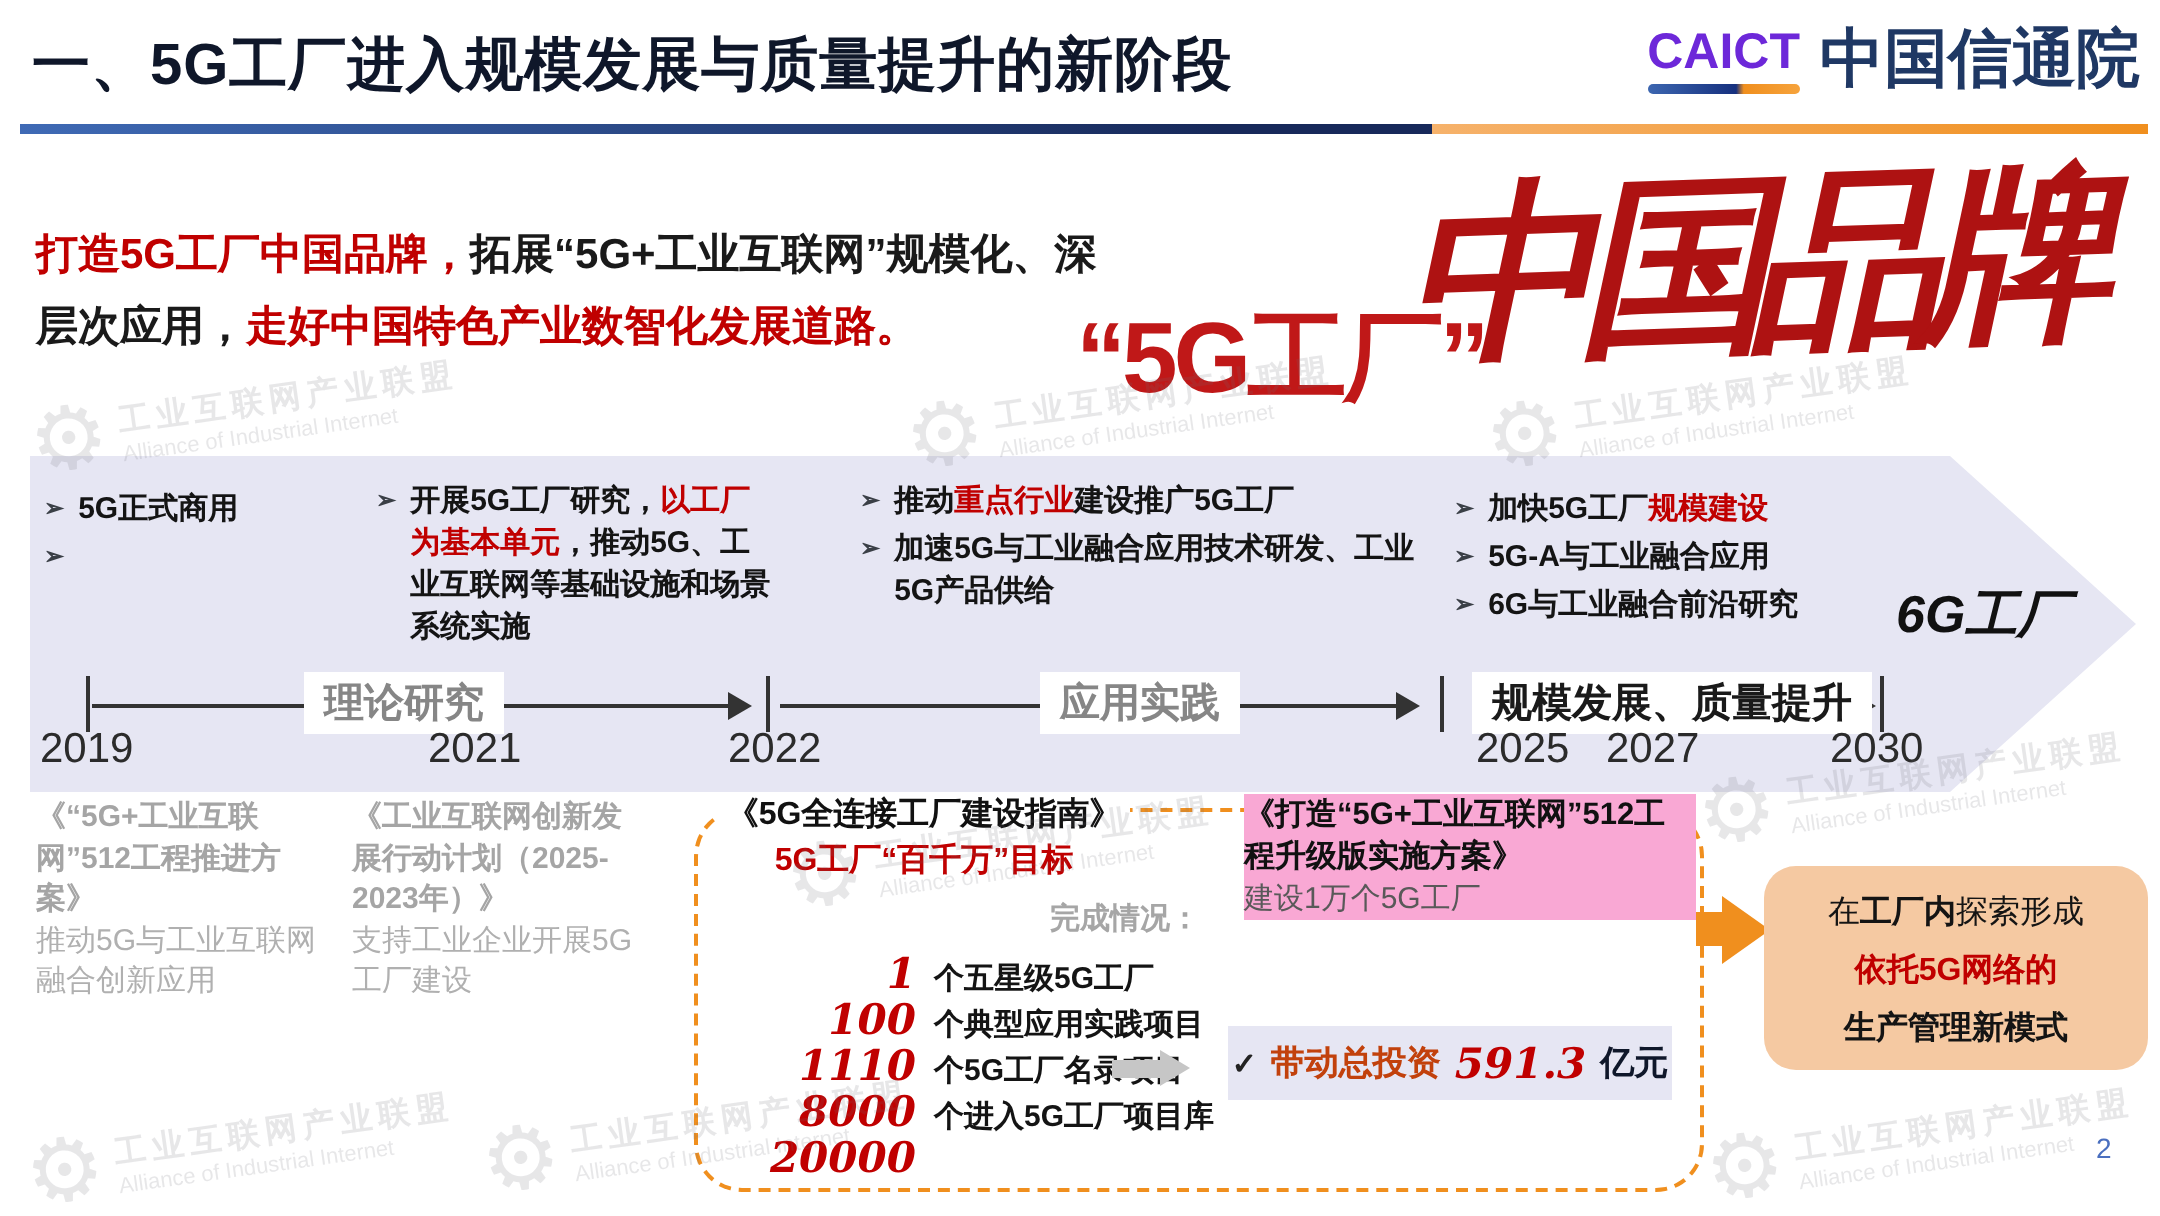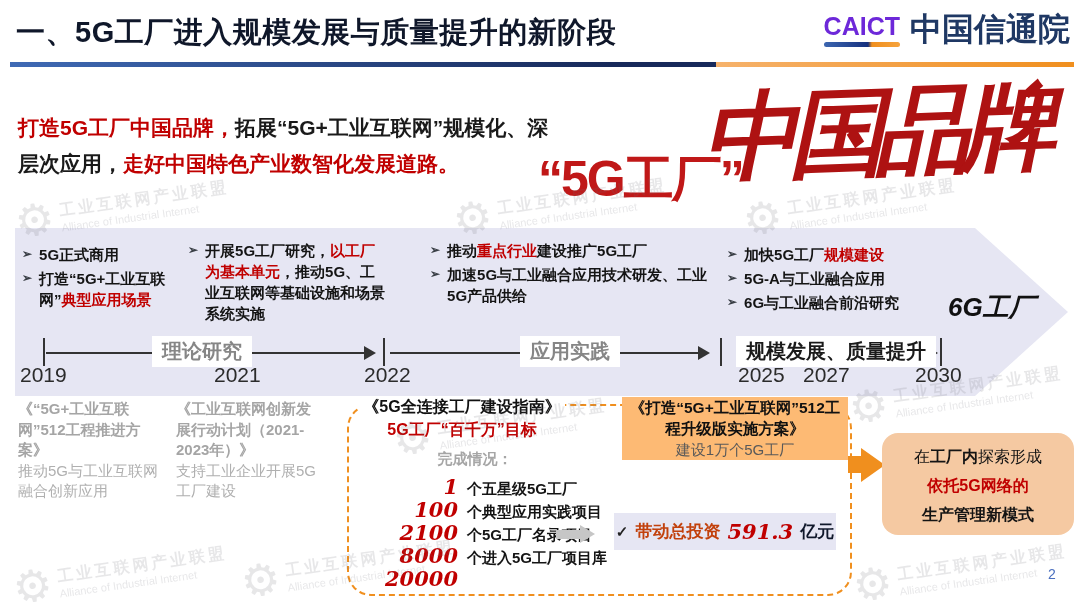--- a/index.html
+++ b/index.html
@@ -57,35 +57,35 @@
   .doc .dt{font-weight:bold;color:#A5A5A5;}
   .doc .db{color:#B0B0B0;}
   .doc1{left:18px;top:399px;width:140px;}
   .doc2{left:176px;top:399px;width:148px;}
 
   
   .dashbox{left:347px;top:404px;width:501px;height:188px;border:2px dashed #F08F1E;border-radius:24px;}
   .d3t{left:350px;top:397px;width:224px;text-align:center;font-size:16px;font-weight:bold;color:#111;}
   .d3t .mask{background:#fff;padding:0 4px;}
   .d3s{left:350px;top:420px;width:224px;text-align:center;font-size:16px;font-weight:bold;color:#C00000;}
-  .done{left:350px;top:450px;width:250px;text-align:center;font-size:15px;font-weight:bold;color:#A6A6A6;}
+  .done{left:350px;top:450px;width:250px;text-align:right;font-size:15px;font-weight:bold;color:#A6A6A6;}
   .stats{left:352px;top:475px;}
   .srow{display:flex;align-items:baseline;height:23px;}
   .sn{width:106px;text-align:right;font-family:"DejaVu Serif",serif;font-style:italic;font-weight:bold;font-size:21px;color:#C00000;line-height:23px;}
   .st{margin-left:9px;font-size:15px;font-weight:bold;color:#141414;line-height:23px;white-space:nowrap;}
 
   .garrow-stem{left:556px;top:530px;width:24px;height:9px;background:#C6C6C6;}
   .garrow-head{left:580px;top:525px;width:0;height:0;border-left:15px solid #C6C6C6;border-top:9.5px solid transparent;border-bottom:9.5px solid transparent;}
   .invest{left:614px;top:513px;width:222px;height:37px;background:#E6E6F3;display:flex;align-items:center;justify-content:center;gap:7px;}
   .invest .chk{font-size:15px;font-weight:bold;color:#222;}
   .invest .ip{font-size:17px;font-weight:bold;color:#c2410c;white-space:nowrap;}
   .invest .iv{font-family:"DejaVu Serif",serif;font-style:italic;font-weight:bold;font-size:21px;color:#C00000;}
   .invest .iu{font-size:17px;font-weight:bold;color:#0f172a;}
 
-  .d4{left:622px;top:397px;width:226px;text-align:center;background:#fdba74;}
+  .d4{left:622px;top:397px;width:226px;text-align:left;background:#f9a8d4;}
   .d4 .dt{font-size:15.5px;font-weight:bold;color:#111;line-height:21px;}
   .d4 .db{font-size:15px;color:#595959;line-height:21px;}
 
   
   .oarrow-stem{left:848px;top:456px;width:13px;height:17px;background:#F08F1E;}
   .oarrow-head{left:861px;top:448px;width:0;height:0;border-left:24px solid #F08F1E;border-top:17px solid transparent;border-bottom:17px solid transparent;}
   .outcome{left:882px;top:433px;width:192px;height:102px;background:#F5C9A2;border-radius:16px;
     text-align:center;font-size:16px;line-height:29px;padding-top:9px;box-sizing:border-box;color:#141414;}
   .outcome .b{font-weight:bold;}
   .outcome .l2{color:#C00000;font-weight:bold;}
@@ -127,21 +127,20 @@
 <div class="abs brand-q">“5G工厂”</div>
 <div class="abs brand-c">中国品牌</div>
 
 <div class="abs bgroup g1">
   <div class="bi">
     <span class="chev">➢</span>
     <span class="bt"><span>5G正式商用</span></span>
   </div>
   <div class="bi">
     <span class="chev">➢</span>
-    <span class="bt"><span>打造“5G+工业互联网”</span><span class="red">典型应用场景</span></span>
   </div>
 </div>
 
 <div class="abs bgroup g2">
   <div class="bi">
     <span class="chev">➢</span>
     <span class="bt"><span>开展5G工厂研究，</span><span class="red">以工厂为基本单元</span><span>，推动5G、工业互联网等基础设施和场景系统实施</span></span>
   </div>
 </div>
 
@@ -190,39 +189,39 @@
 <div class="abs tl-year" style="left:364px;">2022</div>
 <div class="abs tl-year" style="left:699px;margin-left:39px;">2025</div>
 <div class="abs tl-year" style="left:803px;">2027</div>
 <div class="abs tl-year" style="left:915px;">2030</div>
 
 <div class="abs doc doc1">
   <div class="dt">《“5G+工业互联网”512工程推进方案》</div>
   <div class="db">推动5G与工业互联网融合创新应用</div>
 </div>
 <div class="abs doc doc2">
-  <div class="dt">《工业互联网创新发展行动计划（2021-2023年）》</div>
+  <div class="dt">《工业互联网创新发展行动计划（2025-2023年）》</div>
   <div class="db">支持工业企业开展5G工厂建设</div>
 </div>
 
 <div class="abs d3t"><span class="mask">《5G全连接工厂建设指南》</span></div>
 <div class="abs d3s">5G工厂“百千万”目标</div>
 <div class="abs done">完成情况：</div>
 
 <div class="abs stats">
   <div class="srow">
     <span class="sn">1</span>
     <span class="st">个五星级5G工厂</span>
   </div>
   <div class="srow">
     <span class="sn">100</span>
     <span class="st">个典型应用实践项目</span>
   </div>
   <div class="srow">
-    <span class="sn">2100</span>
+    <span class="sn">1110</span>
     <span class="st">个5G工厂名录项目</span>
   </div>
   <div class="srow">
     <span class="sn">8000</span>
     <span class="st">个进入5G工厂项目库</span>
   </div>
   <div class="srow">
     <span class="sn">20000</span>
   </div>
 </div>

